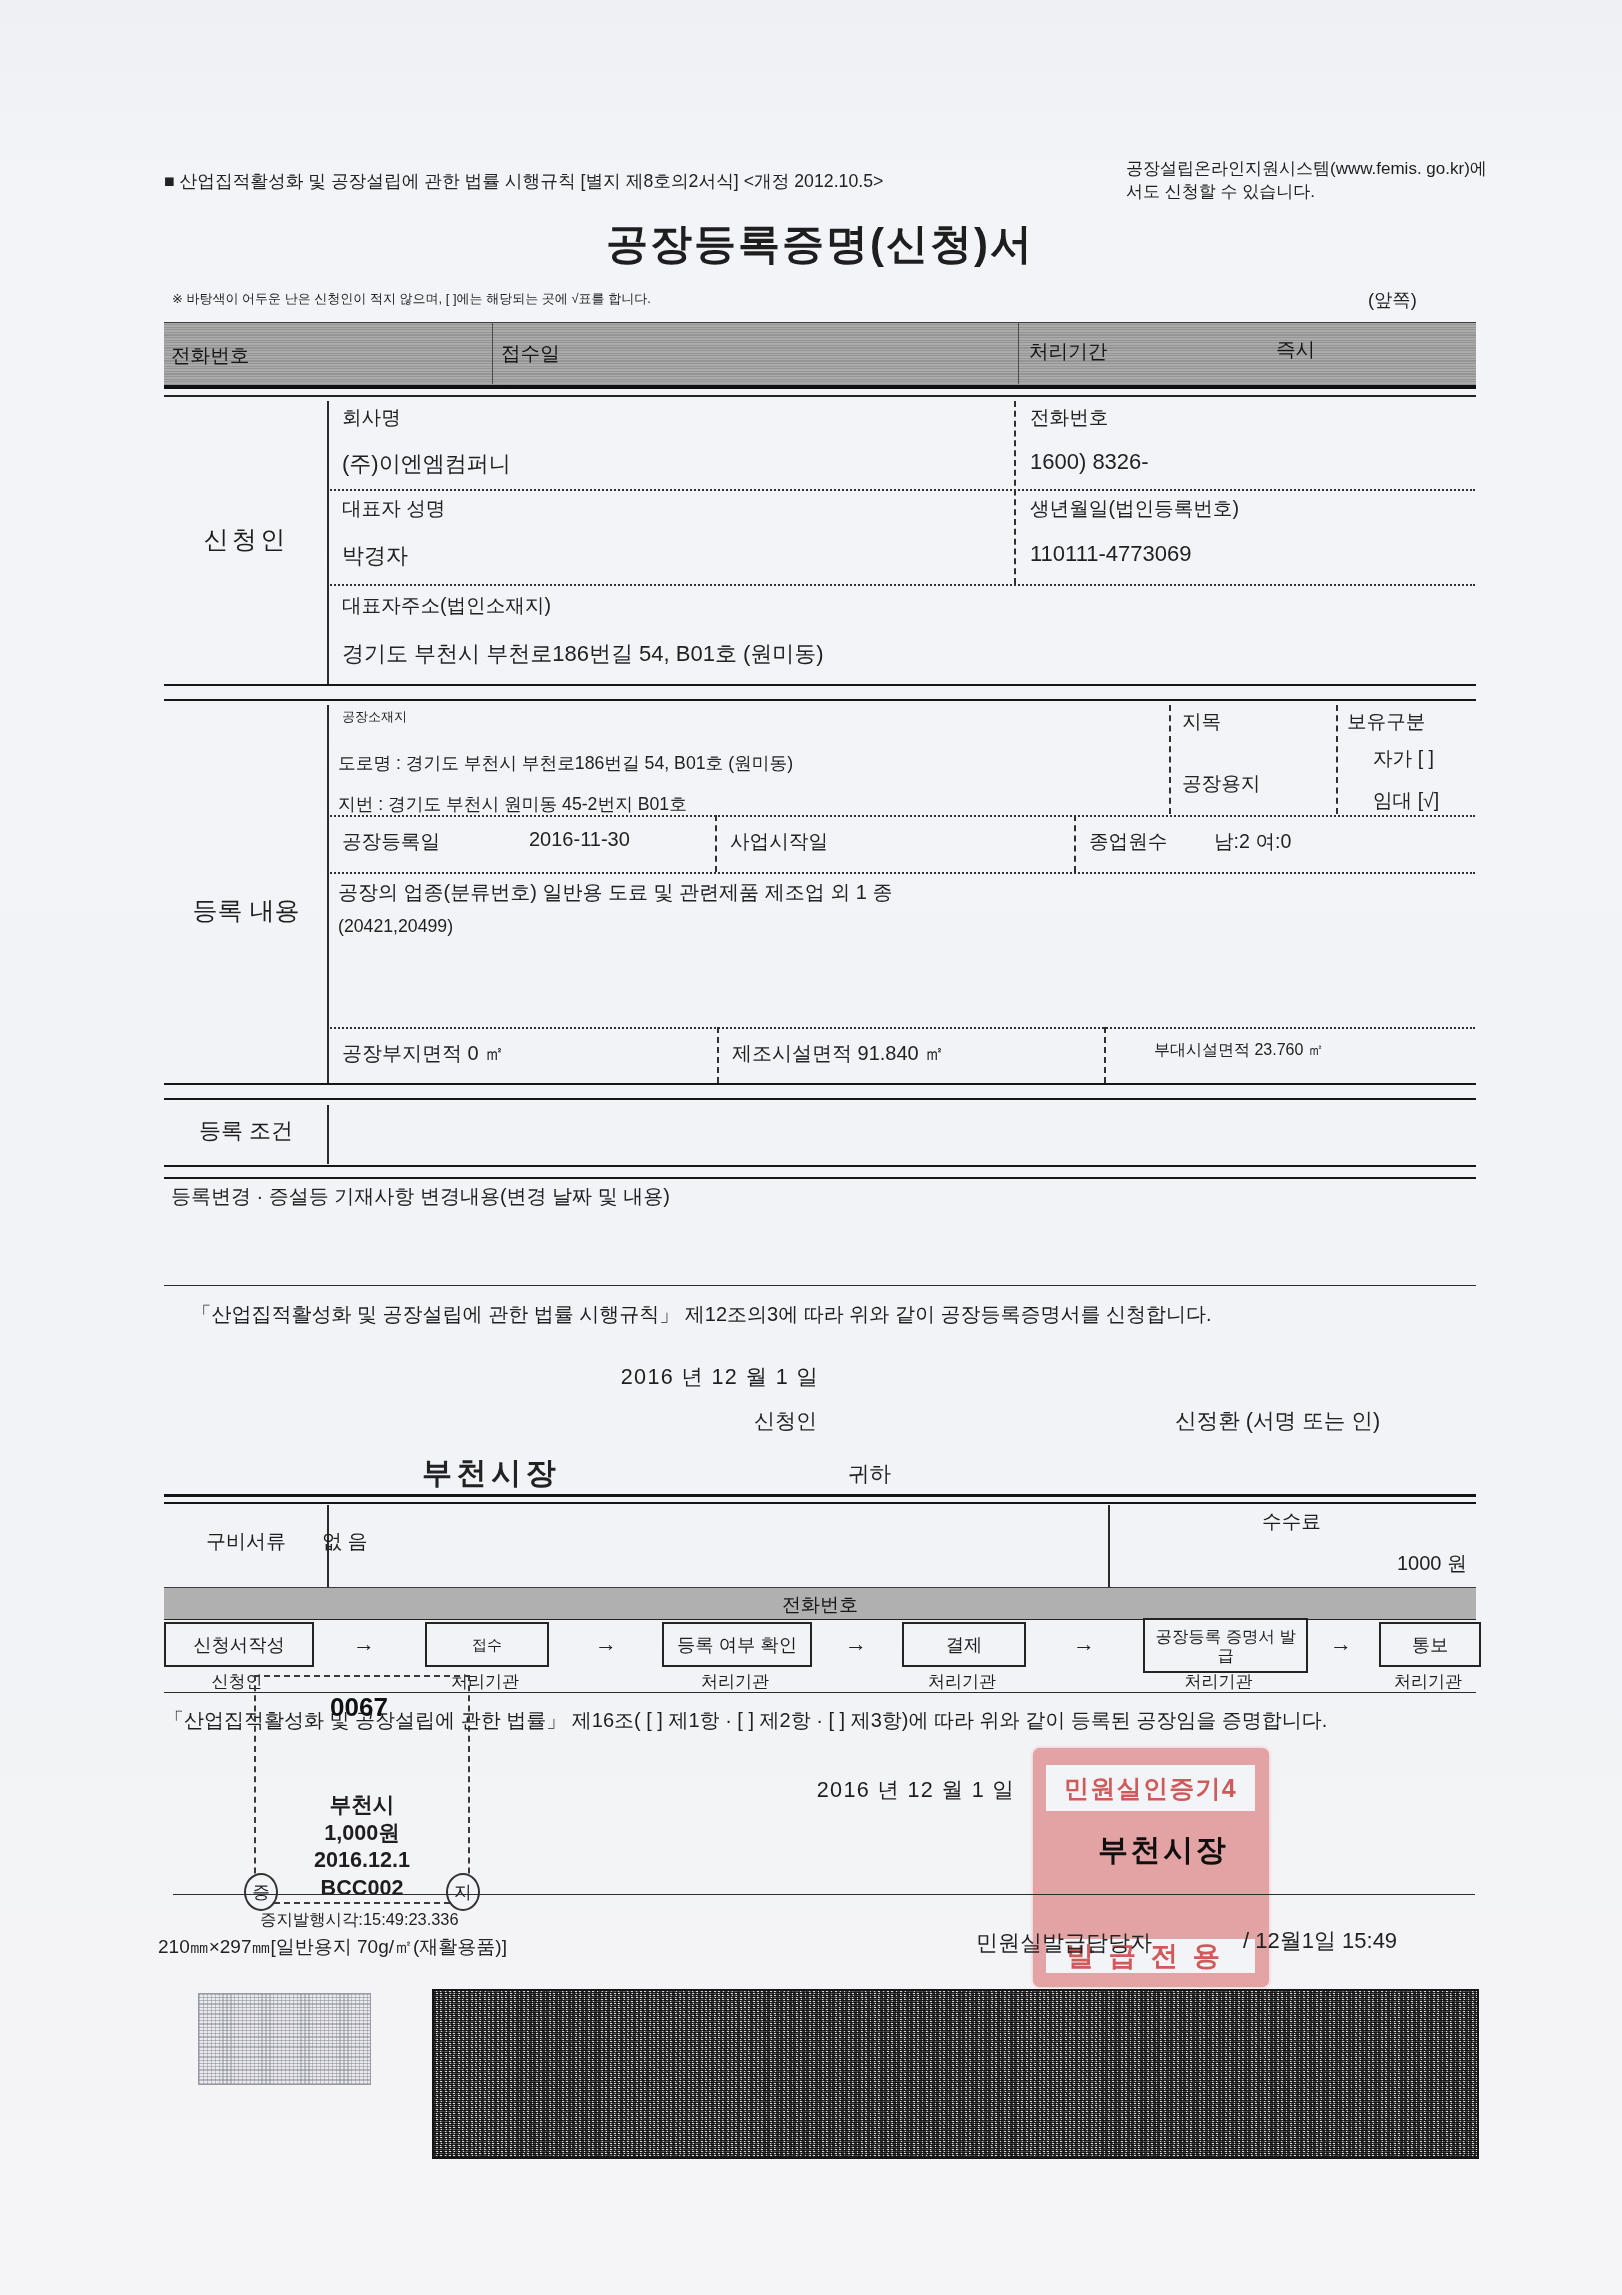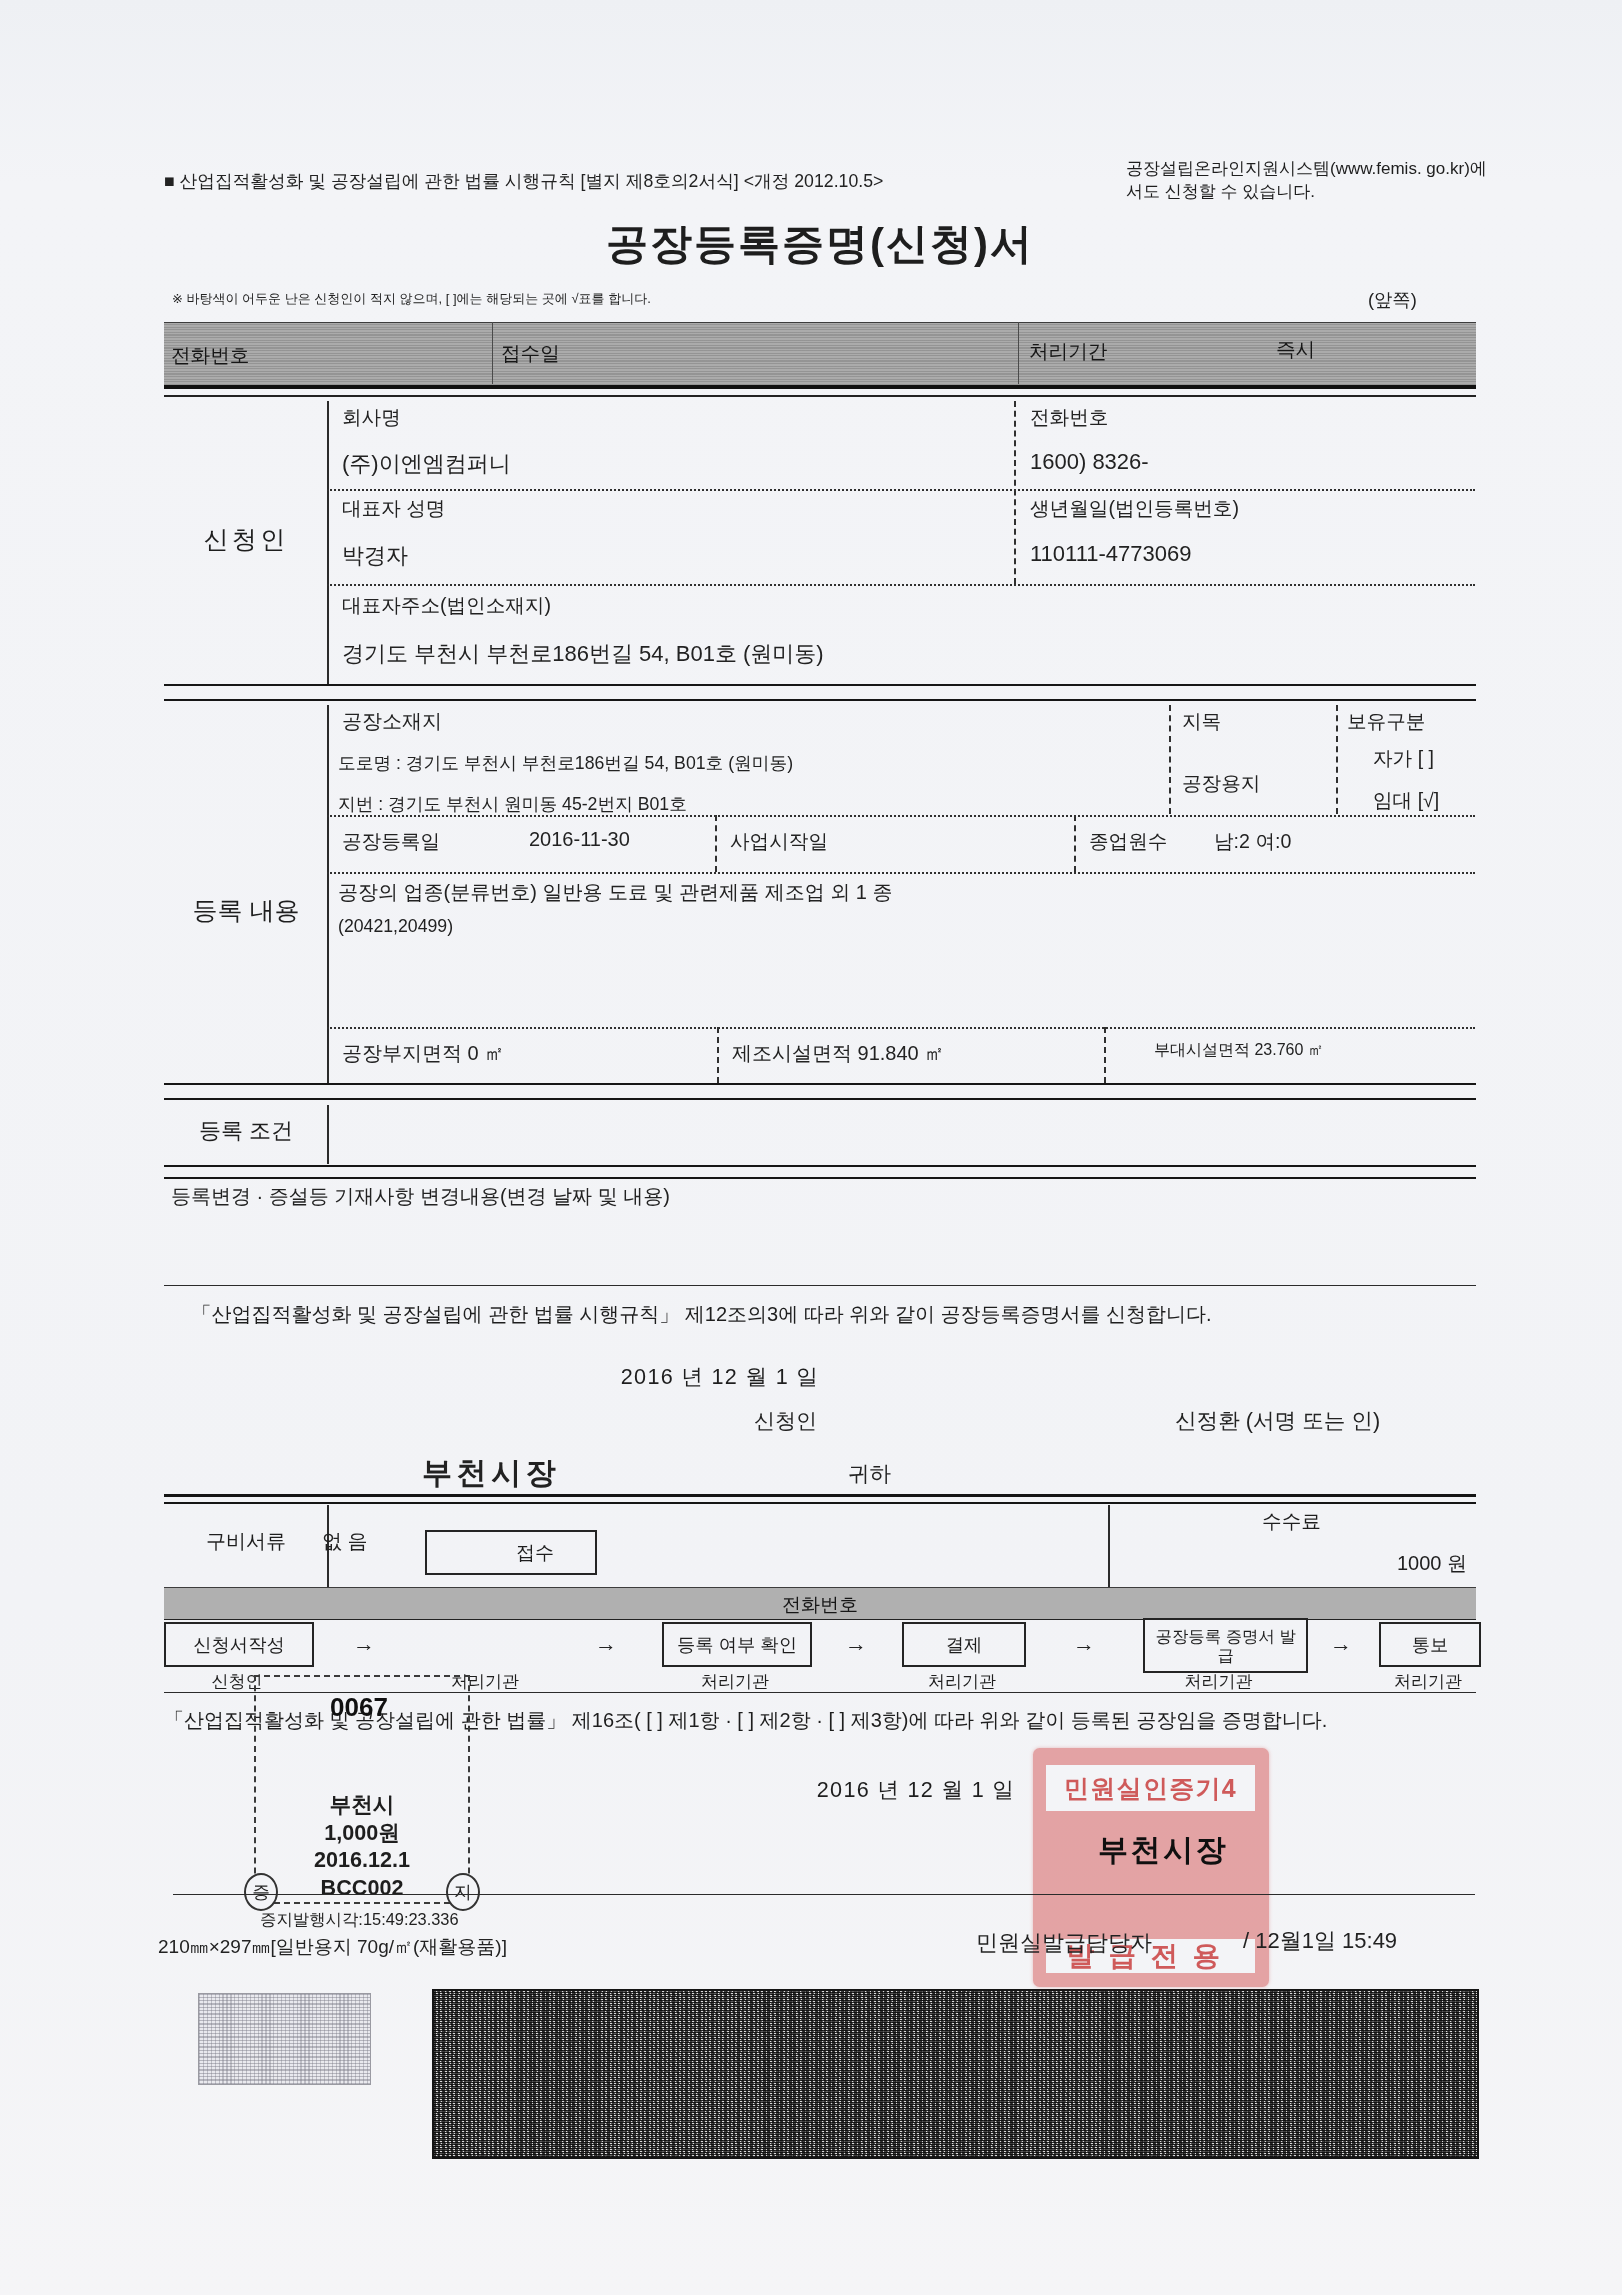--- a/index.html
+++ b/index.html
@@ -95,21 +95,21 @@
 
 <div class="t" style="left:342px;top:592px;font-size:19.6px;">대표자주소(법인소재지)</div>
 <div class="t" style="left:342px;top:639px;font-size:22px;">경기도 부천시 부천로186번길 54, B01호 (원미동)</div>
 
 <div class="hl4" style="left:164px;top:684px;width:1312px;"></div>
 <div class="hl4" style="left:164px;top:699px;width:1312px;"></div>
 
 <div class="solv" style="left:327px;top:705px;height:378px;"></div>
 <div class="wrap c" style="left:164px;top:876px;width:164px;font-size:25px;margin-top:18px;">등록 내용</div>
 
-<div class="t" style="left:342px;top:708px;font-size:20px;">공장소재지</div>
+<div class="t" style="left:342px;top:708px;font-size:13px;">공장소재지</div>
 <div class="t" style="left:338px;top:751px;font-size:17.7px;">도로명 : 경기도 부천시 부천로186번길 54, B01호 (원미동)</div>
 <div class="t" style="left:338px;top:792px;font-size:17.7px;">지번 : 경기도 부천시 원미동 45-2번지 B01호</div>
 
 <div class="dashv" style="left:1169px;top:705px;height:109px;"></div>
 <div class="dashv" style="left:1336px;top:705px;height:109px;"></div>
 <div class="t" style="left:1182px;top:708px;font-size:19.6px;">지목</div>
 <div class="t" style="left:1182px;top:770px;font-size:19.6px;">공장용지</div>
 <div class="t" style="left:1347px;top:708px;font-size:19.6px;">보유구분</div>
 <div class="t" style="left:1373px;top:745px;font-size:19.6px;">자가 [  ]</div>
 <div class="t" style="left:1373px;top:787px;font-size:19.6px;">임대 [√]</div>
@@ -163,21 +163,21 @@
 <div class="wrap c" style="left:1108px;top:1508px;width:367px;font-size:19.6px;">수수료</div>
 <div class="wrap r" style="left:1309px;top:1550px;width:158px;font-size:20px;">1000 원</div>
 
 <div class="band" style="left:164px;top:1587px;width:1312px;height:31px;background:#b0b0b0;"></div>
 <div class="wrap c" style="left:164px;top:1592px;width:1312px;font-size:19px;color:#161616;">전화번호</div>
 
 <div class="fbox" style="left:164px;top:1622px;width:146px;height:41px;font-size:18.3px;">
     <span>신청서작성</span>
   </div>
 <div class="t" style="left:353px;top:1631px;font-size:22px;">→</div>
-<div class="fbox" style="left:425px;top:1530px;width:120px;height:41px;font-size:19px;padding-left:48px;">
+<div class="fbox" style="left:425px;top:1622px;width:120px;height:41px;font-size:15px;">
     <span>접수</span>
   </div>
 <div class="t" style="left:595px;top:1631px;font-size:22px;">→</div>
 <div class="fbox" style="left:662px;top:1622px;width:146px;height:41px;font-size:18.3px;">
     <span>등록 여부 확인</span>
   </div>
 <div class="t" style="left:845px;top:1631px;font-size:22px;">→</div>
 <div class="fbox" style="left:902px;top:1622px;width:120px;height:41px;font-size:18.3px;">
     <span>결제</span>
   </div>

